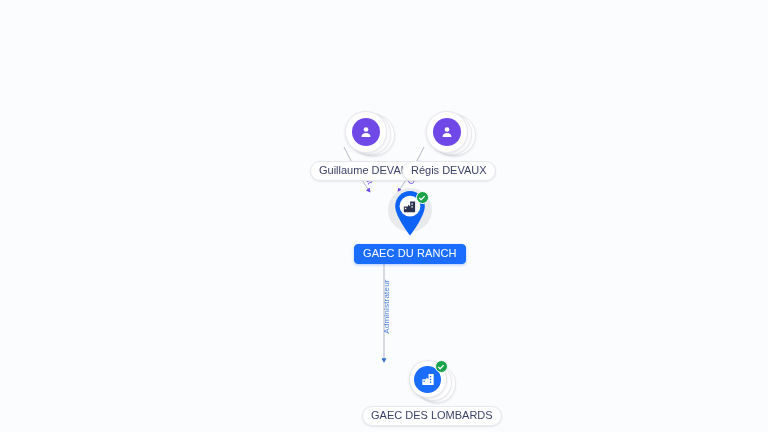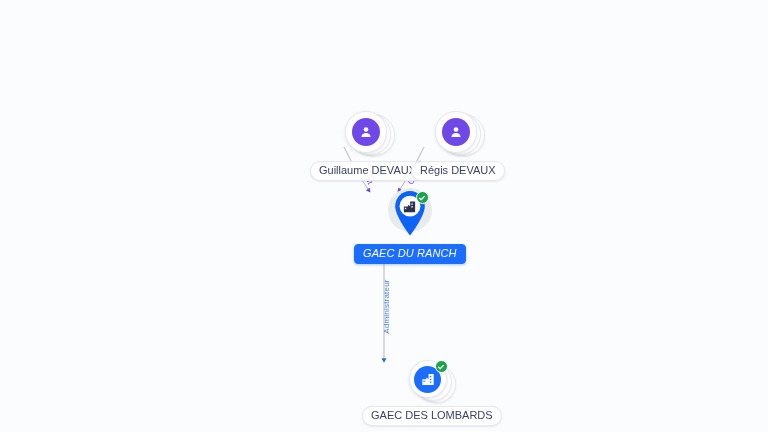--- a/index.html
+++ b/index.html
@@ -219,38 +219,38 @@
             <circle cx="12" cy="8.2" r="3.5" fill="#ffffff"></circle>
             <path d="M5.2 19.5c0-3.8 3.1-6 6.8-6s6.8 2.2 6.8 6z" fill="#ffffff"></path>
           </svg>
         </div>
       </div>
     </div>
     <div class="spacer-4"></div>
     <div class="chip">Guillaume DEVAUX</div>
   </div>
 
-  <div class="node person-node" style="left:411px; top:111px;">
+  <div class="node person-node" style="left:402px; top:111px;">
     <div class="stack">
       <div class="ring r2"></div>
       <div class="ring r1"></div>
       <div class="disc">
         <div class="avatar">
           <svg width="16" height="16" viewBox="0 0 24 24" aria-hidden="true">
             <circle cx="12" cy="8.2" r="3.5" fill="#ffffff"></circle>
             <path d="M5.2 19.5c0-3.8 3.1-6 6.8-6s6.8 2.2 6.8 6z" fill="#ffffff"></path>
           </svg>
         </div>
       </div>
     </div>
     <div class="spacer-4"></div>
     <div class="chip">Régis DEVAUX</div>
   </div>
 
-  <div class="node pin-node" style="left:354px; top:186px;font-style:italic;">
+  <div class="node pin-node" style="left:354px; top:186px;">
     <div class="pin-wrap">
       <div class="pin-halo"></div>
       <svg class="pin-shape" viewBox="0 0 32 46">
         <path d="M16 45.5 C16 45.5 1.2 26.5 1.2 16.2 C1.2 7.8 7.8 1 16 1 C24.2 1 30.8 7.8 30.8 16.2 C30.8 26.5 16 45.5 16 45.5 Z" fill="#0d63f5"></path>
         <circle cx="16" cy="16.2" r="10.4" fill="#ffffff"></circle>
       </svg>
       <div class="pin-icon-slot">
         <svg width="15" height="15" viewBox="0 0 24 24" aria-hidden="true">
           <path d="M3 21 L3 12 L9.5 12 L9.5 9 L13 11.5 L13 4 L21 4 L21 21 Z" fill="#2c3350"></path>
           <rect x="4.6" y="14" width="2.2" height="2.2" fill="#ffffff"></rect>

